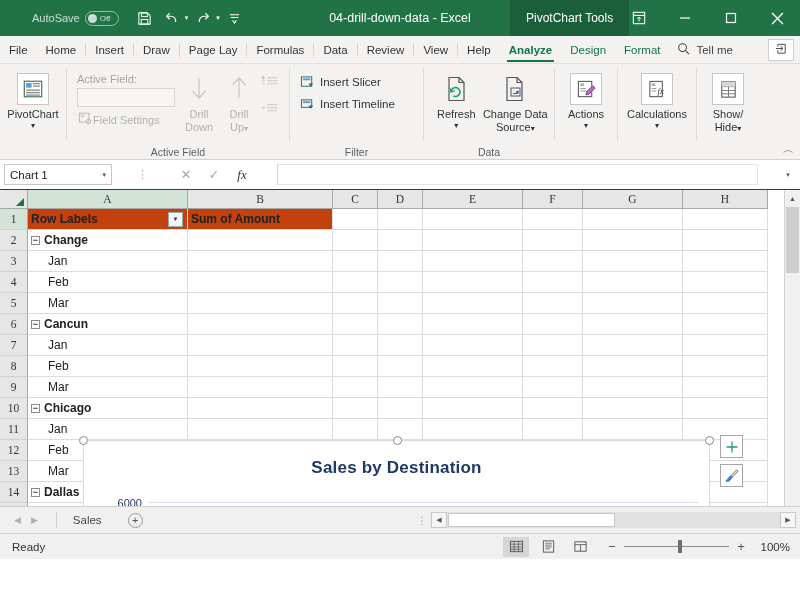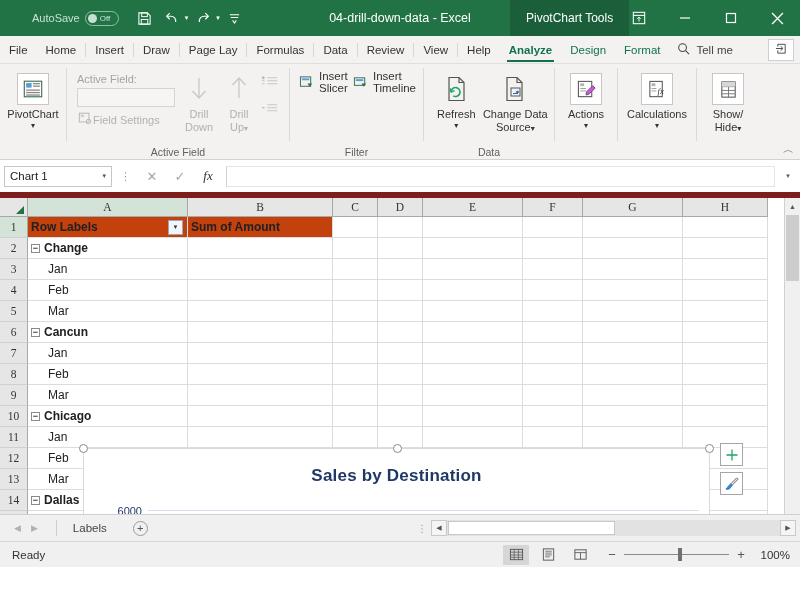--- a/index.html
+++ b/index.html
@@ -101,29 +101,29 @@
   .af-wrap { display: flex; flex-direction: column; gap: 3px; padding: 4px 4px 0 4px; }
   .af-title { font-size: 11px; color: #a6a4a2; }
   .af-input {
     width: 98px; height: 19px; border: 1px solid #d6d4d2; background: #f6f5f4;
   }
   .af-fs { display: flex; align-items: flex-end; font-size: 11px; color: #b3b1af; }
 
   .smallrow { display: flex; align-items: center; gap: 5px; height: 22px; font-size: 11.5px; color: #333; padding-left: 3px; }
   .smallrow.dis { color: #b3b1af; }
   .smallicon { width: 16px; height: 16px; display: flex; align-items: center; justify-content: center; }
-  .smallstack { display: flex; flex-direction: row; padding-top: 2px; }
+  .smallstack { display: flex; flex-direction: column; padding-top: 2px; }
 
   .indentcol { display: flex; flex-direction: column; justify-content: center; gap: 10px; padding: 6px 4px 0 2px; }
   .ribbon-collapse { position: absolute; right: 6px; bottom: 2px; color: #666; font-size: 11px; }
 
   
   .fbar {
-    height: 38px; background: #fff; display: flex; align-items: center;
-    border-bottom: 6px solid #7f1d1d; padding: 0 4px; gap: 5px;
+    height: 30px; background: #fff; display: flex; align-items: center;
+    border-bottom: 1px solid #7f1d1d; padding: 0 4px; gap: 22px;
   }
   .namebox {
     width: 108px; height: 21px; border: 1px solid #c8c6c4; background: #fff;
     display: flex; align-items: center; padding: 0 5px; font-size: 11.5px;
   }
   .namebox .nb-text { flex: 1; }
   .nb-caret { font-size: 7px; color: #555; }
   .fb-dots { color: #9b9b9b; font-size: 11px; padding: 0 3px; letter-spacing: 0; }
   .fb-btns { display: flex; align-items: center; gap: 2px; }
   .fb-btn { width: 26px; height: 21px; display: flex; align-items: center; justify-content: center; color: #a8a6a4; font-size: 13px; }
@@ -852,21 +852,21 @@
   </div>
 
 </div>
 
 <div class="sheetbar">
   <div class="navarrows">
     <span>◀</span>
     <span>▶</span>
   </div>
   <div class="tab-sep"></div>
-  <div class="stab">Labels</div>
+  <div class="stab">Sales</div>
   <div class="addsheet">
     <span class="addcircle">+</span>
   </div>
   <div class="hscroll-area">
     <span class="hs-dots">⋮</span>
     <div class="hs-track">
       <span class="hs-arrow">◀</span>
       <span class="hs-thumb"></span>
       <span class="hs-spacer"></span>
       <span class="hs-arrow">▶</span>

